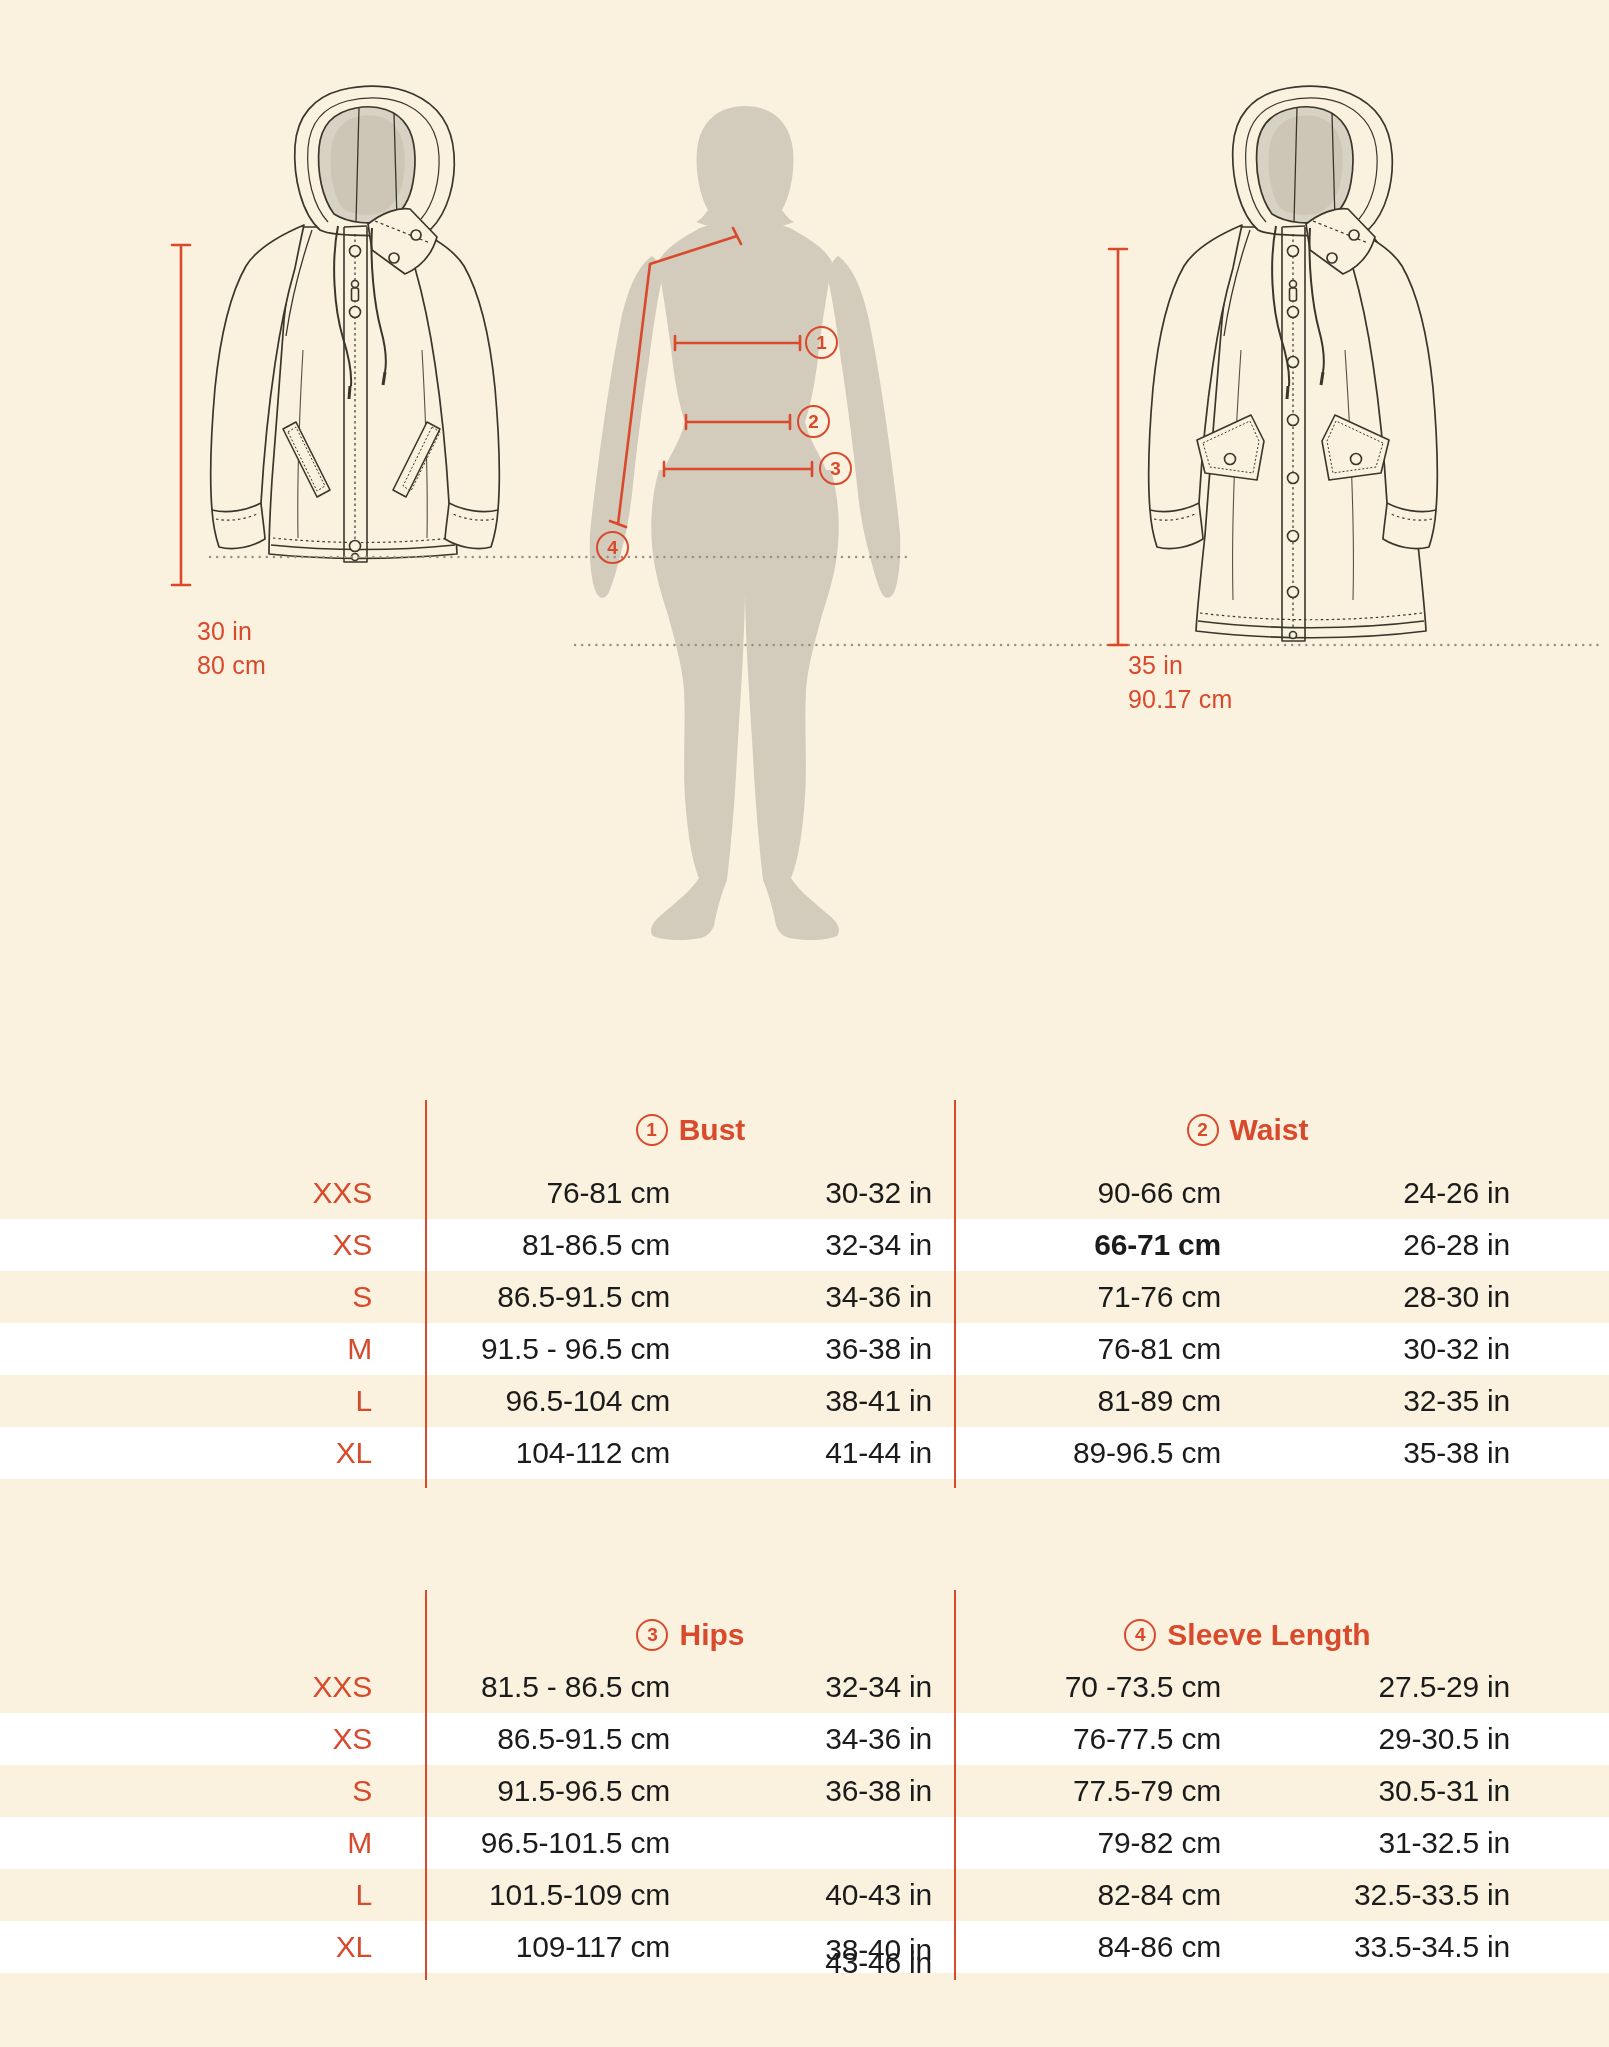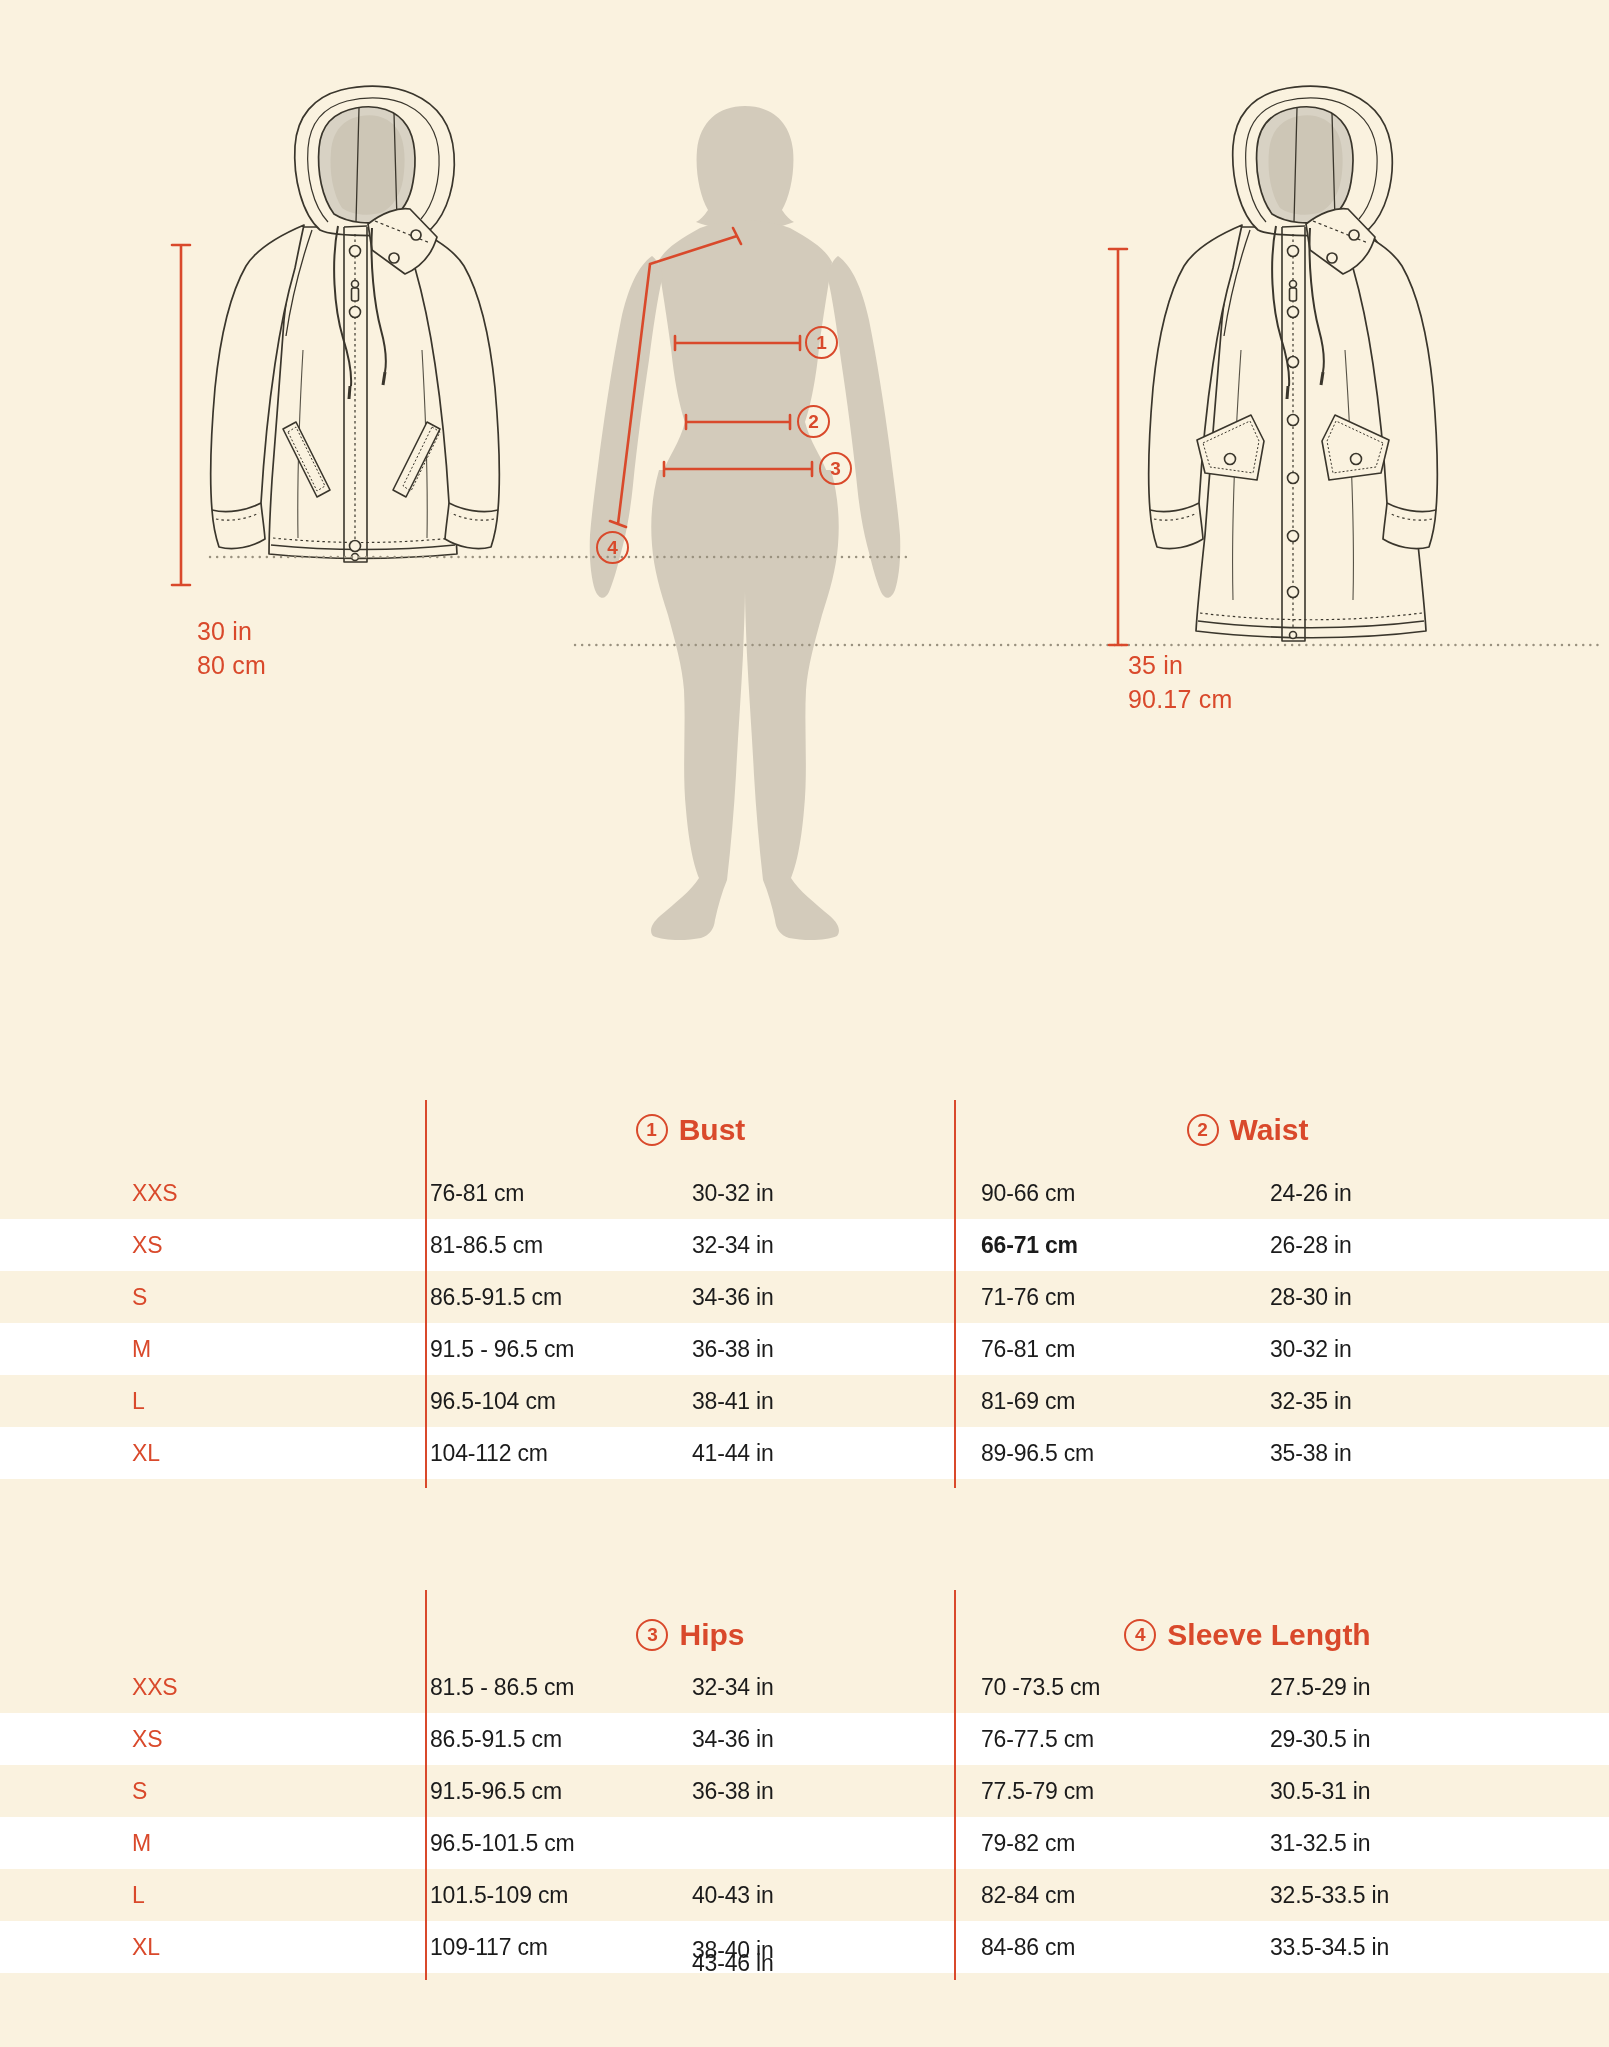--- a/index.html
+++ b/index.html
@@ -48,22 +48,22 @@
   }
   .t-header .circ{
     width:32px;height:32px;margin-right:11px;
     border:2.5px solid #D9492B;border-radius:50%;
     box-sizing:border-box;
     display:inline-flex;align-items:center;justify-content:center;
     font-size:19px;font-weight:700;
   }
   .cell{
     position:absolute;width:240px;height:52px;
-    line-height:52px;text-align:left;
-    font-size:23px;color:#1B1B1B;
+    line-height:52px;text-align:right;
+    font-size:30px;color:#1B1B1B;
     letter-spacing:-.2px;
     white-space:nowrap;z-index:6;
   }
   .cell.size{color:#D9492B;}
   .c-size{left:132px;} .c-1a{left:430px;} .c-1b{left:692px;}
   .c-2a{left:981px;} .c-2b{left:1270px;}
 </style>
 </head>
 <body>
 
@@ -253,21 +253,21 @@
       <span class="cell size c-size" style="top:1323px;">M</span>
       <span class="cell c-1a" style="top:1323px;">91.5 - 96.5 cm</span>
       <span class="cell c-1b" style="top:1323px;">36-38 in</span>
       <span class="cell c-2a" style="top:1323px;">76-81 cm</span>
       <span class="cell c-2b" style="top:1323px;">30-32 in</span>
     </div>
     <div>
       <span class="cell size c-size" style="top:1375px;">L</span>
       <span class="cell c-1a" style="top:1375px;">96.5-104 cm</span>
       <span class="cell c-1b" style="top:1375px;">38-41 in</span>
-      <span class="cell c-2a" style="top:1375px;">81-69 cm</span>
+      <span class="cell c-2a" style="top:1375px;">81-89 cm</span>
       <span class="cell c-2b" style="top:1375px;">32-35 in</span>
     </div>
     <div>
       <span class="cell size c-size" style="top:1427px;">XL</span>
       <span class="cell c-1a" style="top:1427px;">104-112 cm</span>
       <span class="cell c-1b" style="top:1427px;">41-44 in</span>
       <span class="cell c-2a" style="top:1427px;">89-96.5 cm</span>
       <span class="cell c-2b" style="top:1427px;">35-38 in</span>
     </div>
   </div>

